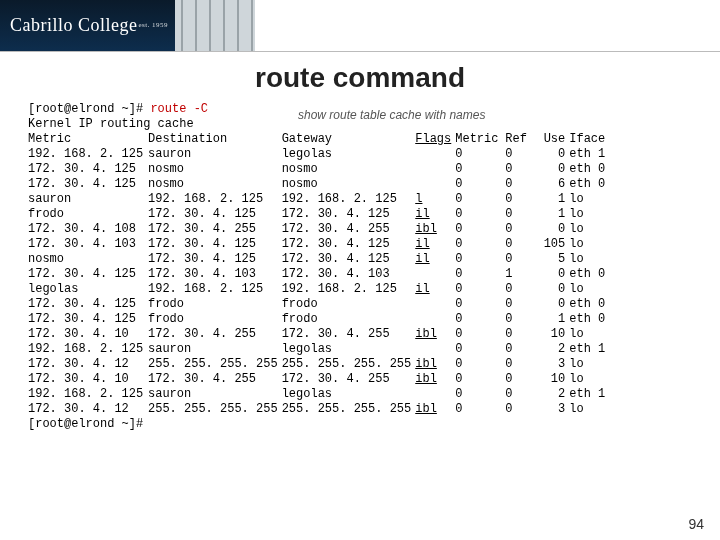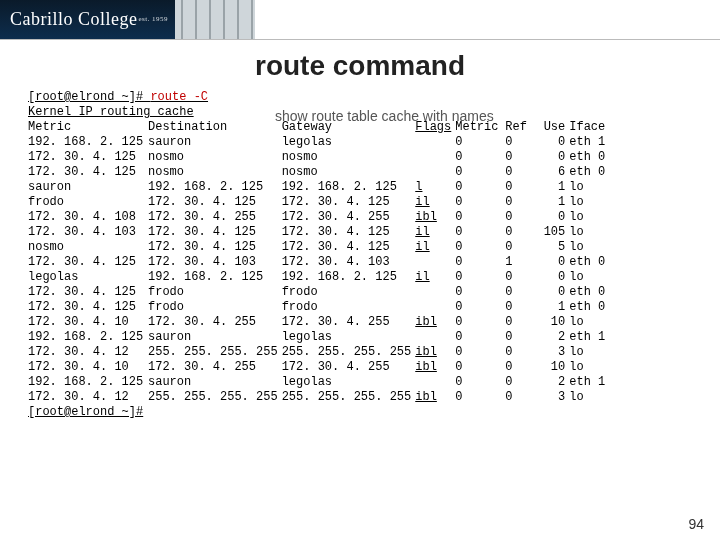--- a/index.html
+++ b/index.html
@@ -5,21 +5,21 @@
   * { margin: 0; padding: 0; box-sizing: border-box; }
   body {
     width: 720px;
     height: 540px;
     background: #fff;
     font-family: Verdana, Geneva, sans-serif;
     position: relative;
     overflow: hidden;
   }
   .banner {
-    height: 40px;
+    height: 52px;
     width: 100%;
     display: flex;
     align-items: stretch;
     border-bottom: 1px solid #bbb;
   }
   .banner-logo {
     width: 175px;
     background: linear-gradient(180deg,#0a1a2a 0%, #0d2d4d 100%);
     color: #fff;
     font-family: "Brush Script MT", cursive;
@@ -58,33 +58,33 @@
     font-size: 28px;
     color: #222;
     margin: 10px 0 4px 0;
     font-family: Verdana, sans-serif;
   }
   .content {
     padding: 4px 28px 0 28px;
   }
   .annot {
     position: absolute;
-    left: 275px;
+    left: 298px;
     top: 108px;
     color: #555;
-    font-size: 14px;
+    font-size: 12px;
     font-family: Verdana, sans-serif;
+    font-style: italic;
   }
   .term {
     font-family: "Courier New", monospace;
     font-size: 12px;
     line-height: 15px;
     color: #000;
     white-space: pre;
-    text-decoration: underline;
   }
   .term .cmd { color: #c00000; }
   table.rt {
     font-family: "Courier New", monospace;
     font-size: 12px;
     line-height: 15px;
     border-collapse: collapse;
   }
   table.rt td { padding: 0 4px 0 0; }
   table.rt td.flg { min-width: 40px; text-decoration: underline; }

